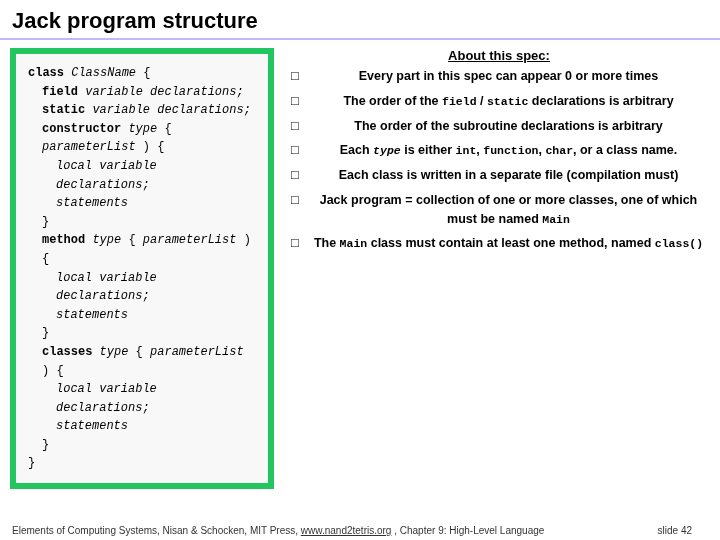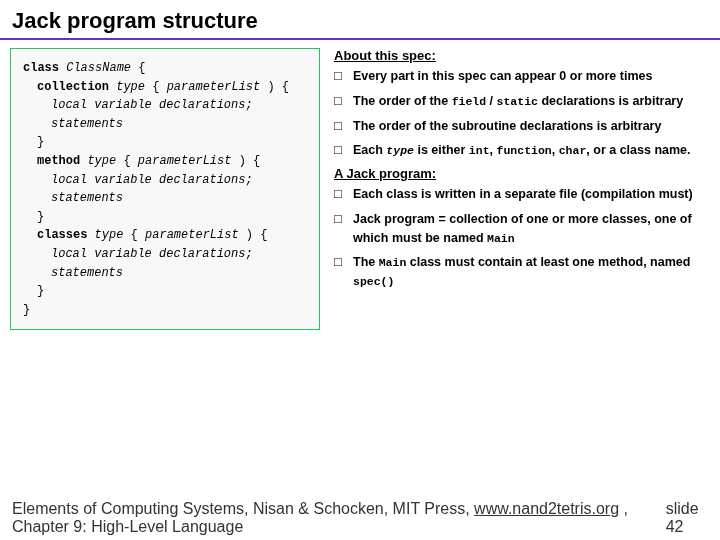--- a/index.html
+++ b/index.html
@@ -8,51 +8,52 @@
       height: 540px;
       background: #fff;
       font-family: Arial, sans-serif;
       font-size: 13px;
       overflow: hidden;
     }
     #page-title {
       padding: 8px 12px 4px 12px;
       font-size: 22px;
       font-weight: bold;
-      border-bottom: 2px solid #6d28d9;
+      border-bottom: 2px solid #c4b5fd;
       margin-bottom: 8px;
     }
     .main-content {
       display: flex;
       flex-direction: row;
       padding: 0 10px;
       gap: 14px;
     }
     
     .left-panel {
-      width: 310px;
-      border: 1px solid #22c55e;
+      width: 264px;
+      border: 6px solid #22c55e;
       background: #f8f8f8;
       padding: 10px 12px;
       font-size: 12.5px;
       line-height: 1.55;
     }
     .code-block {
       font-family: 'Courier New', monospace;
       font-size: 12px;
     }
     .kw { font-weight: bold; }
     .it { font-style: italic; }
     .indent1 { padding-left: 14px; }
     .indent2 { padding-left: 28px; }
 
     
     .right-panel {
       flex: 1;
       font-size: 12.5px;
+      text-align: center;
     }
     .section-title {
       font-weight: bold;
       text-decoration: underline;
       margin-bottom: 4px;
       font-size: 13px;
     }
     .bullet-item {
       display: flex;
       flex-direction: row;
@@ -69,22 +70,22 @@
       flex: 1;
       line-height: 1.5;
       font-weight: bold;
     }
     .mono { font-family: 'Courier New', monospace; font-size: 11.5px; }
 
     .footer {
       position: absolute;
       bottom: 4px;
       left: 0;
-      right: 0;
-      font-size: 16px;
+      right: 16px;
+      font-size: 10px;
       color: #333;
       padding: 0 12px;
       display: flex;
       justify-content: space-between;
     }
     .footer a { color: #333; text-decoration: underline; }
   </style>
 </head>
 <body>
 
@@ -92,24 +93,30 @@
 
 <div class="main-content">
 
   <div class="left-panel">
     <div class="code-block">
 
       <div>
         <span class="kw">class </span><span class="it">ClassName</span><span> {</span>
       </div>
 
-
+      <div class="indent1">
+        <span class="kw">field</span><span class="it"> variable declarations;</span>
+      </div>
 
       <div class="indent1">
-        <span class="kw">collection </span><span class="it">type</span><span> { </span><span class="it">parameterList</span><span> ) {</span>
+        <span class="kw">static </span><span class="it">variable declarations;</span>
+      </div>
+
+      <div class="indent1">
+        <span class="kw">constructor </span><span class="it">type</span><span> { </span><span class="it">parameterList</span><span> ) {</span>
       </div>
       <div class="indent2">
         <span class="it">local variable declarations;</span>
       </div>
       <div class="indent2">
         <span class="it">statements</span>
       </div>
       <div class="indent1">}</div>
 
       <div class="indent1">
@@ -153,35 +160,34 @@
     <div class="bullet-item">
       <span class="bullet-marker">□</span>
       <span class="bullet-text">The order of the subroutine declarations is arbitrary</span>
     </div>
 
     <div class="bullet-item">
       <span class="bullet-marker">□</span>
       <span class="bullet-text">Each <span class="it mono">type</span> is either <span class="mono">int</span>, <span class="mono">function</span>, <span class="mono">char</span>, or a class name.</span>
     </div>
 
-    <div class="section-title" style="margin-top:6px;">A Jack program:</div>
 
     <div class="bullet-item">
       <span class="bullet-marker">□</span>
       <span class="bullet-text">Each class is written in a separate file (compilation must)</span>
     </div>
 
     <div class="bullet-item">
       <span class="bullet-marker">□</span>
       <span class="bullet-text">Jack program = collection of one or more classes, one of which must be named <span class="mono">Main</span></span>
     </div>
 
     <div class="bullet-item">
       <span class="bullet-marker">□</span>
-      <span class="bullet-text">The <span class="mono">Main</span> class must contain at least one method, named <span class="mono">spec()</span></span>
+      <span class="bullet-text">The <span class="mono">Main</span> class must contain at least one method, named <span class="mono">class()</span></span>
     </div>
   </div>
 </div>
 
 <div class="footer">
   <span>
     <span>Elements of Computing Systems, Nisan &amp; Schocken, MIT Press,</span>
     <a href="#">www.nand2tetris.org</a>
     <span>, Chapter 9: High-Level Language</span>
   </span>

